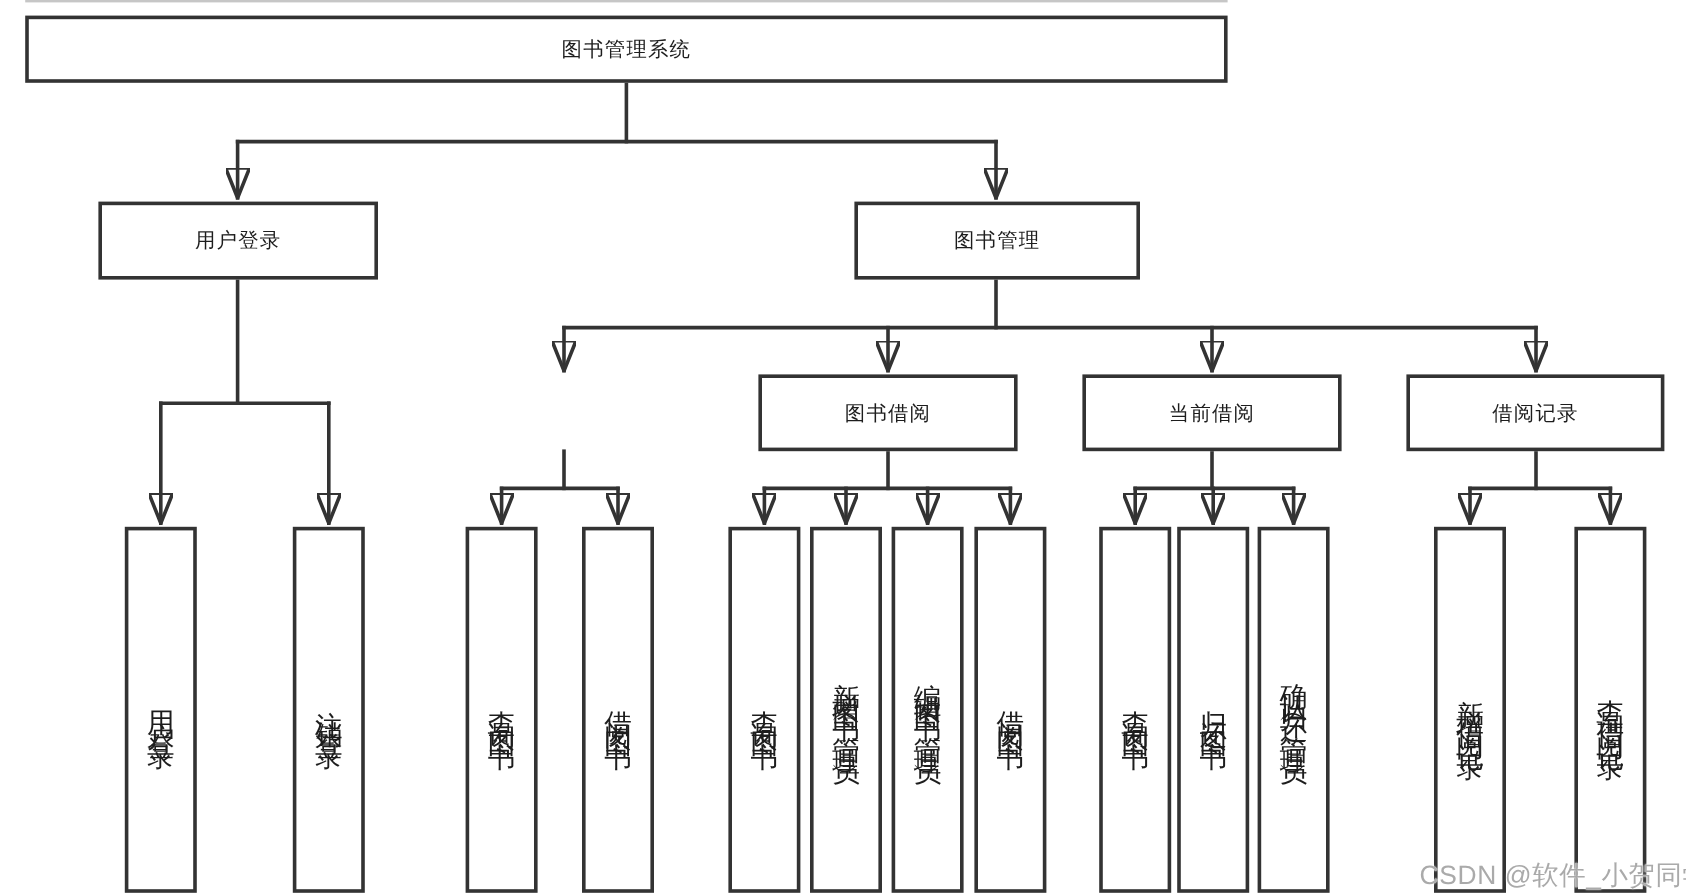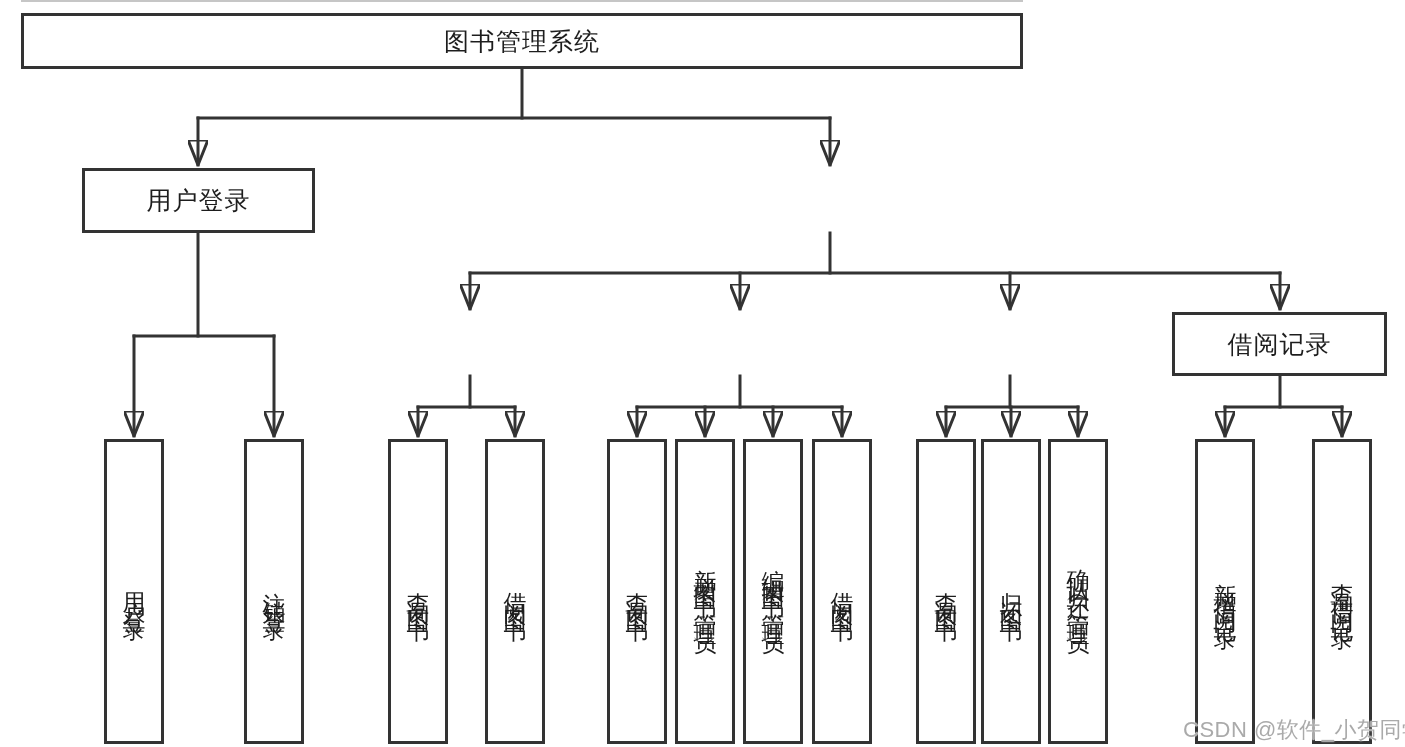--- a/index.html
+++ b/index.html
@@ -34,21 +34,21 @@
     position: absolute;
     box-sizing: border-box;
     border: 3px solid #333333;
     background: #ffffff;
     display: flex;
     align-items: center;
     justify-content: center;
     text-align: center;
   }
   .h-node {
-    font-size: 25px;
+    font-size: 17px;
     letter-spacing: 1px;
     line-height: 1;
   }
   .leaf {
     top: 439px;
     width: 60px;
     height: 305px;
     writing-mode: vertical-rl;
     text-orientation: mixed;
     font-size: 23px;
@@ -165,21 +165,30 @@
     </g>
   </svg>
 
   <div class="node h-node root-box">
     <span>图书管理系统</span>
   </div>
 
   <div class="node h-node l2-a">
     <span>用户登录</span>
   </div>
-
+  <div class="node h-node l2-b">
+    <span>图书管理</span>
+  </div>
+
+  <div class="node h-node l3-b">
+    <span>图书借阅</span>
+  </div>
+  <div class="node h-node l3-c">
+    <span>当前借阅</span>
+  </div>
   <div class="node h-node l3-d">
     <span>借阅记录</span>
   </div>
 
   <div class="node leaf leaf-1">
     <span>用户登录</span>
   </div>
   <div class="node leaf leaf-2">
     <span>注销登录</span>
   </div>

